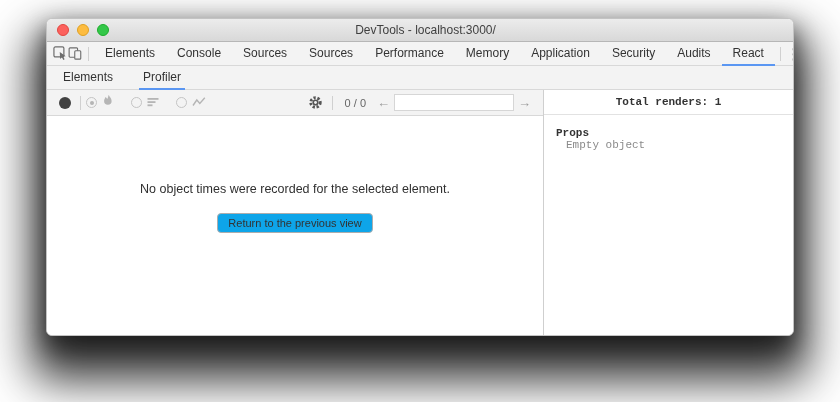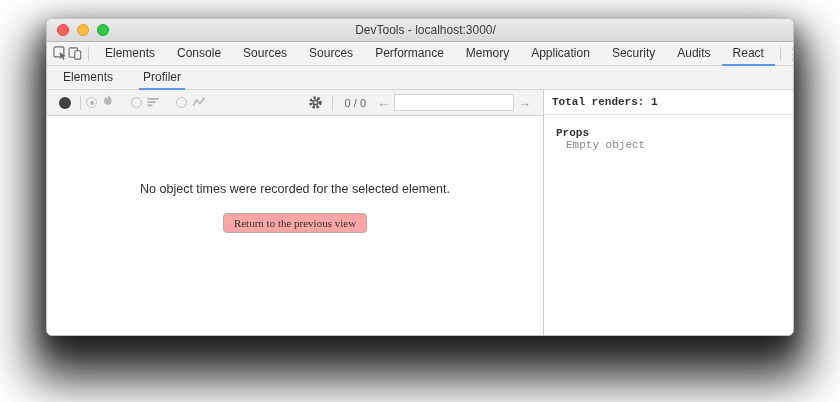--- a/index.html
+++ b/index.html
@@ -80,41 +80,41 @@
   .nav-arrow { font-size:13px; color:#9a9a9a; padding:0 4px; cursor:pointer; }
   .search-box { width:120px; height:17px; border:1px solid #d6d6d6; background:#fff;
                 font-size:11px; padding:0 4px; outline:none;
                 font-family:"Liberation Sans", sans-serif; }
 
   
   .main-area { flex:1; background:#fff; display:flex; flex-direction:column;
                align-items:center; justify-content:center; padding-bottom:36px; }
   .empty-msg { font-size:12.5px; color:#303030; }
   .return-btn {
-    margin-top:17px; font-size:11px; color:#333; background:#fca5a5;
+    margin-top:17px; font-size:11px; color:#333; background:#0ea5e9;
     border:1px solid #adadad; border-radius:4px; padding:3px 10px; cursor:pointer;
-    font-family:Liberation Serif, serif;
+    font-family:Liberation Sans, sans-serif;
   }
 
   
   .panel-header {
     height:26px; flex:0 0 26px; background:#f3f3f3; border-bottom:1px solid #d8d8d8;
     display:flex; align-items:center; padding:0 6px 0 10px;
   }
   .panel-title { font-size:12px; color:#333; flex:1; }
   .chart-toggle { width:22px; height:19px; background:#b9d6f2;
     border:1px dashed #5f9be0; border-radius:3px; display:flex; align-items:center;
     justify-content:center; cursor:pointer; margin-right:6px; }
   .close-btn { width:22px; height:19px; background:#e2e2e2; border-radius:3px;
     display:flex; align-items:center; justify-content:center; font-size:12px;
     color:#555; cursor:pointer; }
   .panel-body { flex:1; font-family:"Liberation Mono","DejaVu Sans Mono",monospace;
                 font-size:11px; }
   .renders-row { padding:6px 8px; font-weight:bold; color:#333;
-                 border-bottom:1px solid #e2e2e2; }
+                 border-bottom:1px solid #e2e2e2;text-align:center; }
   .props-block { padding:12px 8px; }
   .props-label { font-weight:bold; color:#333; padding-left:4px; }
   .props-value { color:#8a8a8a; padding-left:14px; }
 </style>
 </head>
 <body>
 
 <div class="window">
 
   <div class="titlebar">

